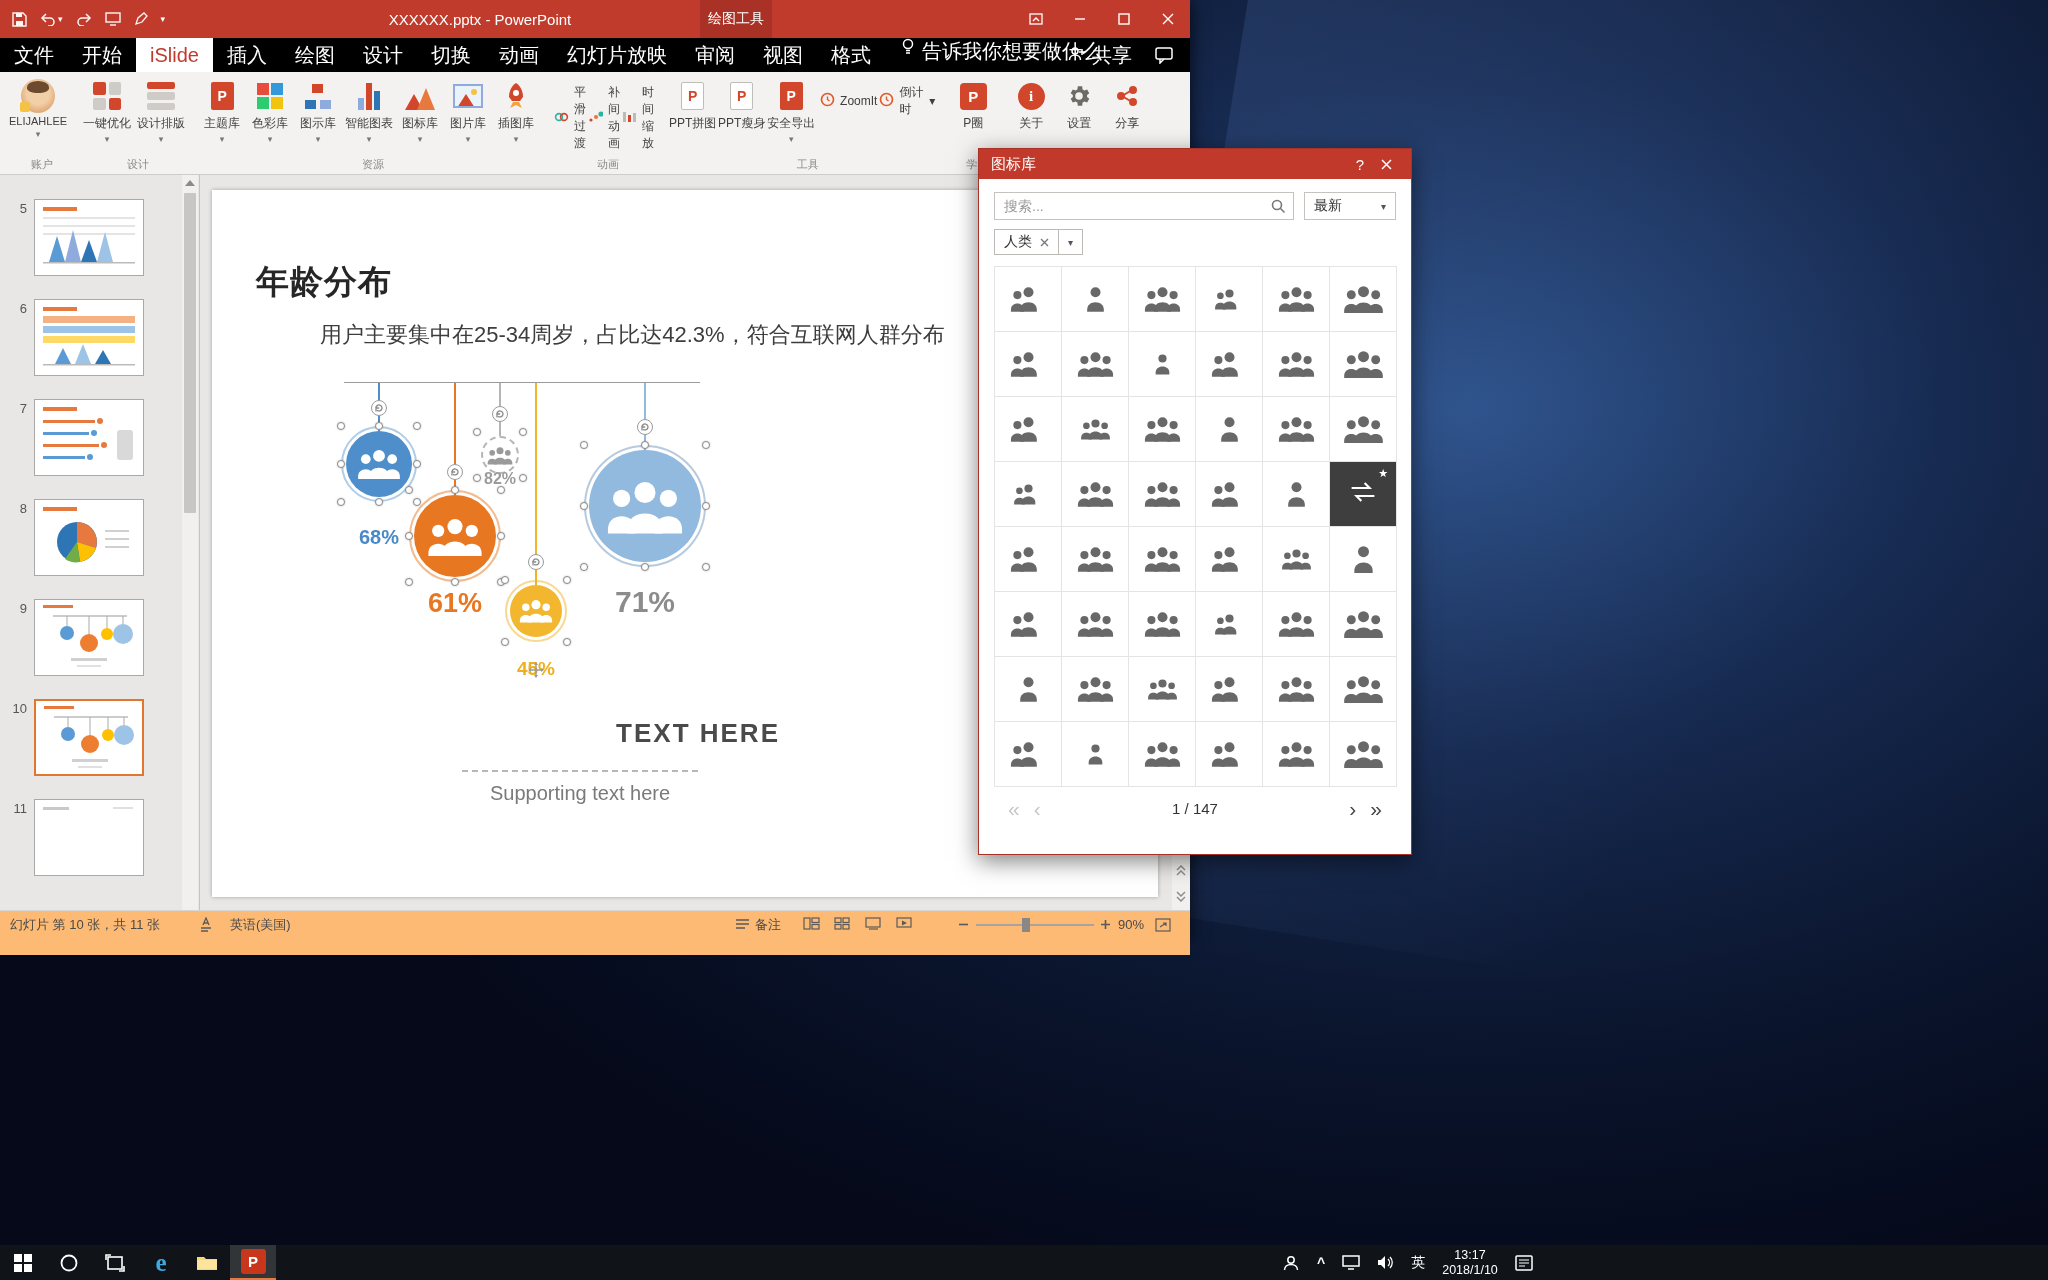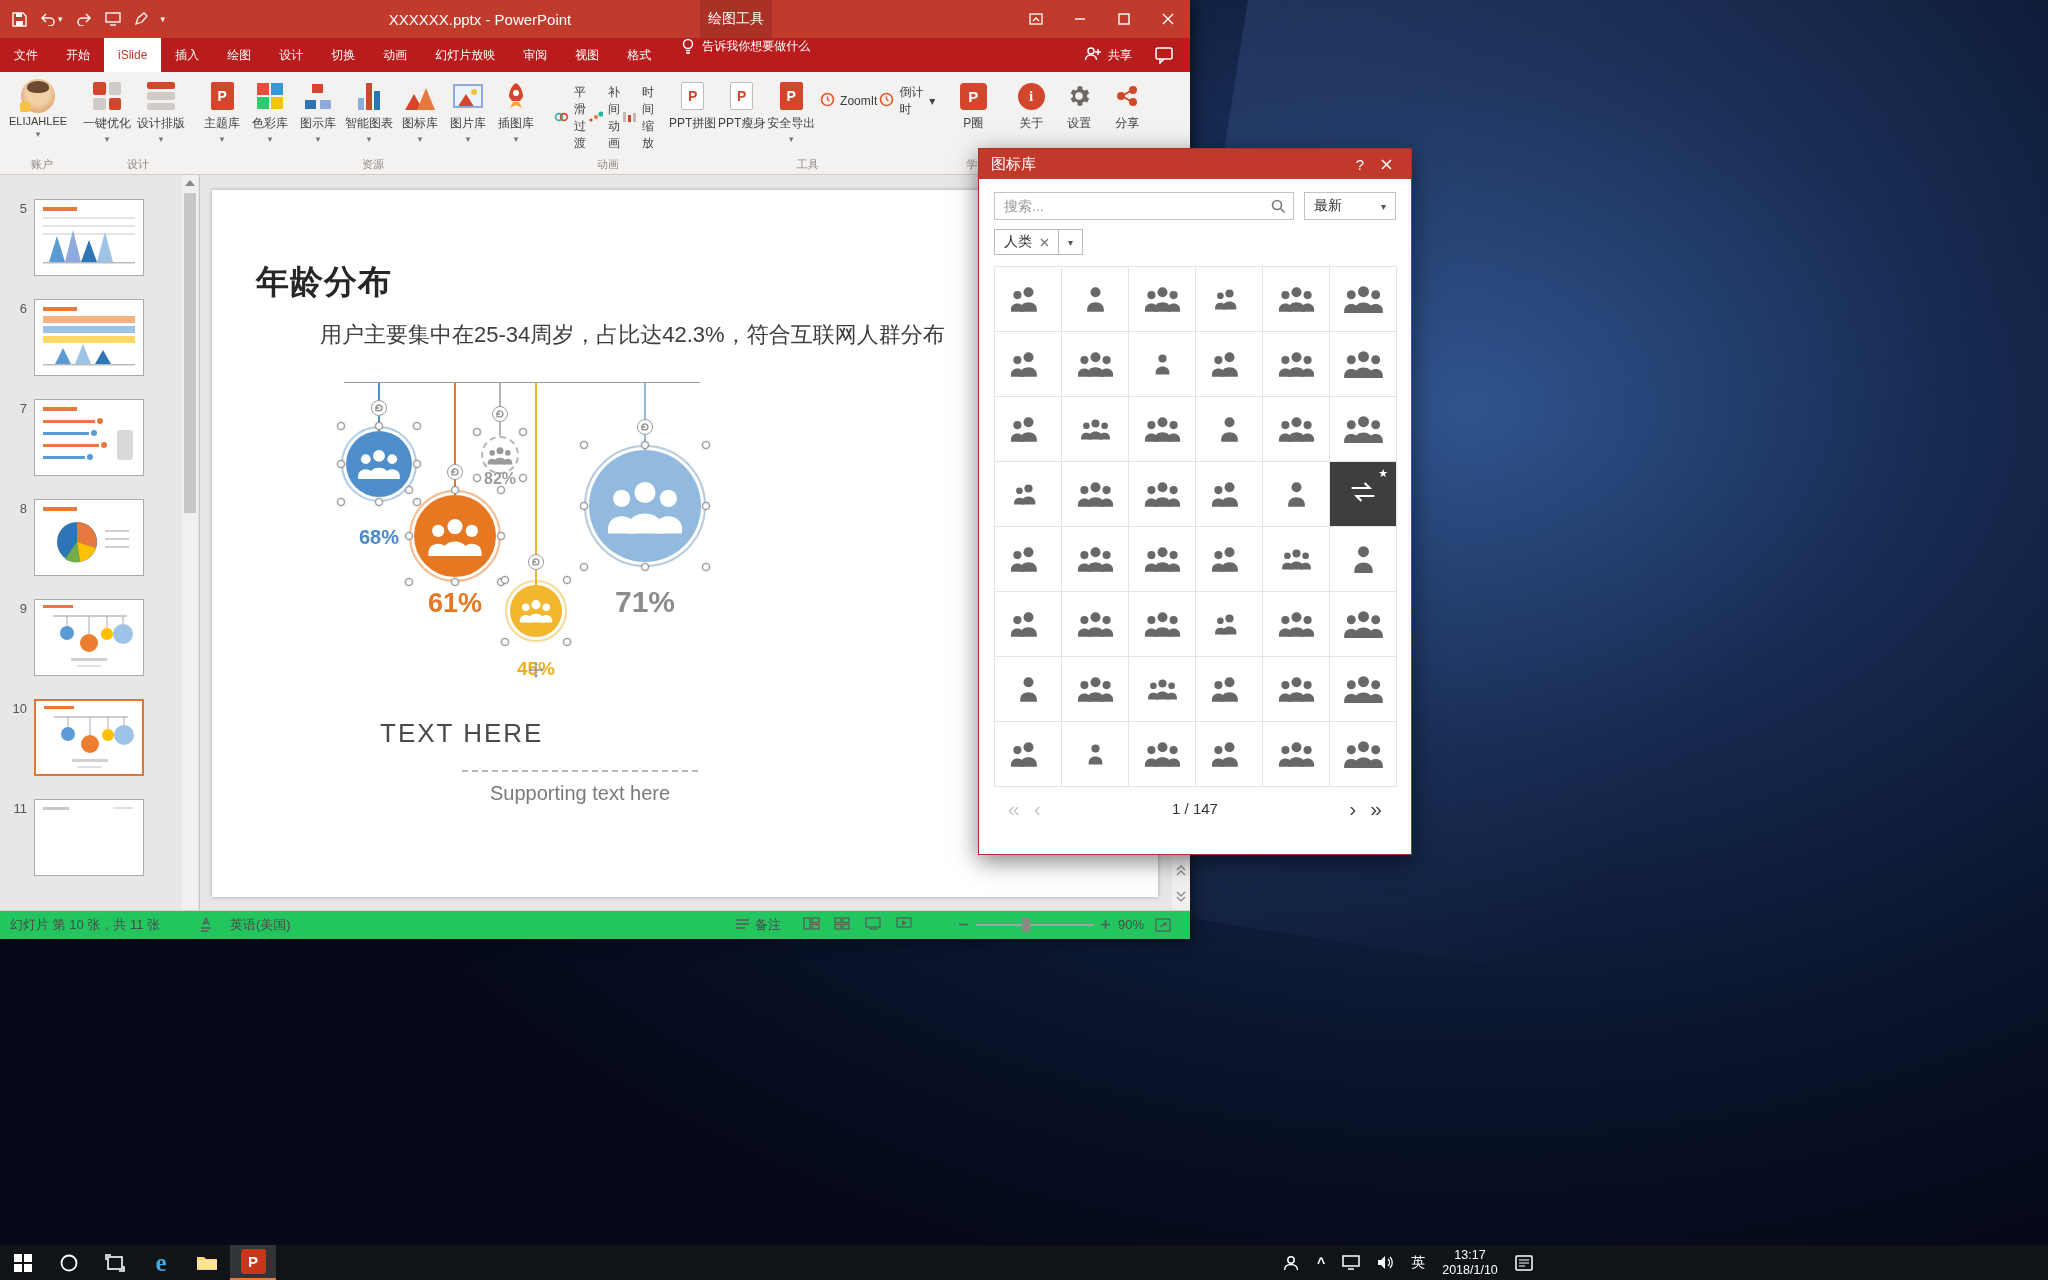--- a/index.html
+++ b/index.html
@@ -13,21 +13,21 @@
 .win{position:absolute;left:0;top:0;width:1190px;height:937px;background:#fff;box-shadow:3px 3px 14px rgba(0,0,0,.55);z-index:2}
 .titlebar{position:relative;height:38px;background:#C13B2C;color:#fff;display:flex;align-items:center}
 .qat{display:flex;align-items:center;gap:13px;padding-left:12px}
 .qat .qi{display:flex;align-items:center;gap:2px;opacity:.95}
 .qat .dd{font-size:9px;color:#fff}
 .wtitle{position:absolute;left:330px;width:300px;text-align:center;font-size:15px;white-space:nowrap}
 .ctxhdr{position:absolute;left:700px;top:0;height:38px;width:72px;background:#A93125;display:flex;align-items:center;justify-content:center;font-size:14px}
 .wctrls{position:absolute;right:0;top:0;height:38px;display:flex}
 .wbtn{width:44px;height:38px;display:flex;align-items:center;justify-content:center}
 
-.tabrow{position:relative;height:34px;background:#b91c1c;display:flex;align-items:stretch;color:#fff;font-size:12px}
+.tabrow{position:relative;height:34px;background:#000000;display:flex;align-items:stretch;color:#fff;font-size:20px}
 .tab{padding:0 14px;display:flex;align-items:center;white-space:nowrap}
 .tab.active{background:#fff;color:#C13B2C}
 .tellme{margin-left:16px;display:flex;align-items:flex-start;gap:7px;white-space:nowrap}
 .sharebox{position:absolute;right:58px;top:0;height:34px;display:flex;align-items:center;gap:6px}
 .commentbtn{position:absolute;right:16px;top:0;height:34px;display:flex;align-items:center}
 
 .ribbon{height:103px;background:#F4F2F1;border-bottom:1px solid #D0CCC9;display:flex;align-items:stretch;padding:0 2px;position:relative}
 .rgroup{position:relative;display:flex;align-items:flex-start;padding:3px 4px 16px}
 .glabel{position:absolute;left:8px;right:0;bottom:2px;text-align:center;font-size:11px;color:#8c8885;white-space:nowrap}
 .vsep{width:1px;background:#DAD6D3;margin:5px 1px 6px}
@@ -90,29 +90,29 @@
 .string{width:2px}
 .orn{border-radius:50%;display:flex;align-items:center;justify-content:center;outline-offset:3px}
 .orn.ring{outline:2px solid rgba(120,150,190,.45)}
 .pct{text-align:center;font-weight:700}
 .selbox{position:absolute;pointer-events:none}
 .hd{position:absolute;width:8px;height:8px;border-radius:50%;background:#fff;border:1px solid #8a8a8a;box-shadow:0 0 2px rgba(0,0,0,.25)}
 .hd.tl{left:-4px;top:-4px}.hd.tr{right:-4px;top:-4px}.hd.bl{left:-4px;bottom:-4px}.hd.br{right:-4px;bottom:-4px}
 .hd.t{left:calc(50% - 4px);top:-4px}.hd.b{left:calc(50% - 4px);bottom:-4px}
 .hd.l{left:-4px;top:calc(50% - 4px)}.hd.r{right:-4px;top:calc(50% - 4px)}
 .rot{width:16px;height:16px;border-radius:50%;background:#fff;border:1px solid #9a9a9a;display:flex;align-items:center;justify-content:center}
-.texthere{left:168px;width:400px;top:528px;text-align:left;font-size:26px;font-weight:400;color:#4a4a4a;letter-spacing:2px}
+.texthere{left:168px;width:400px;top:528px;text-align:right;font-size:26px;font-weight:700;color:#4a4a4a;letter-spacing:2px}
 .dashline{left:250px;top:580px;width:236px;border-top:2px dashed #B7B7B7}
 .supporting{left:168px;width:400px;top:592px;text-align:center;font-size:20px;color:#7a7a7a}
 .wp{fill:#fff}.gp{fill:#9a9a9a}
 .vscroll{position:absolute;right:0;top:0;bottom:0;width:18px;background:#F2F0EF}
 .vthumb{position:absolute;left:2px;right:2px;top:26px;height:230px;background:#C8C6C4;border-radius:1px}
 .navbtns{position:absolute;left:0;right:0;bottom:4px;display:flex;flex-direction:column;gap:8px;align-items:center}
 
-.sb{position:relative;height:29px;background:#22c55e;border-top:1px solid #D8D4D1;font-size:13px;color:#4a4a4a}
+.sb{position:relative;height:45px;background:#fdba74;border-top:1px solid #D8D4D1;font-size:13px;color:#4a4a4a}
 .sb>div{position:absolute;top:0;height:27px;display:flex;align-items:center;gap:5px;white-space:nowrap}
 .ztrack{width:118px;height:2px;background:#A6A3A0;position:relative}
 .zthumb{position:absolute;left:46px;top:-6px;width:8px;height:14px;background:#8a8784}
 
 .panel{position:absolute;left:978px;top:148px;width:434px;height:707px;background:#fff;border:1px solid #A93125;box-shadow:0 6px 22px rgba(0,0,0,.5);z-index:30}
 .ptitle{height:30px;background:#C0392B;color:#fff;display:flex;align-items:center;padding:0 12px;font-size:15px}
 .ptitle .sp{flex:1}
 .ptitle .pb{width:26px;text-align:center;font-size:15px;cursor:pointer}
 .pbody{padding:13px 15px 0}
 .prow{display:flex;gap:10px}

